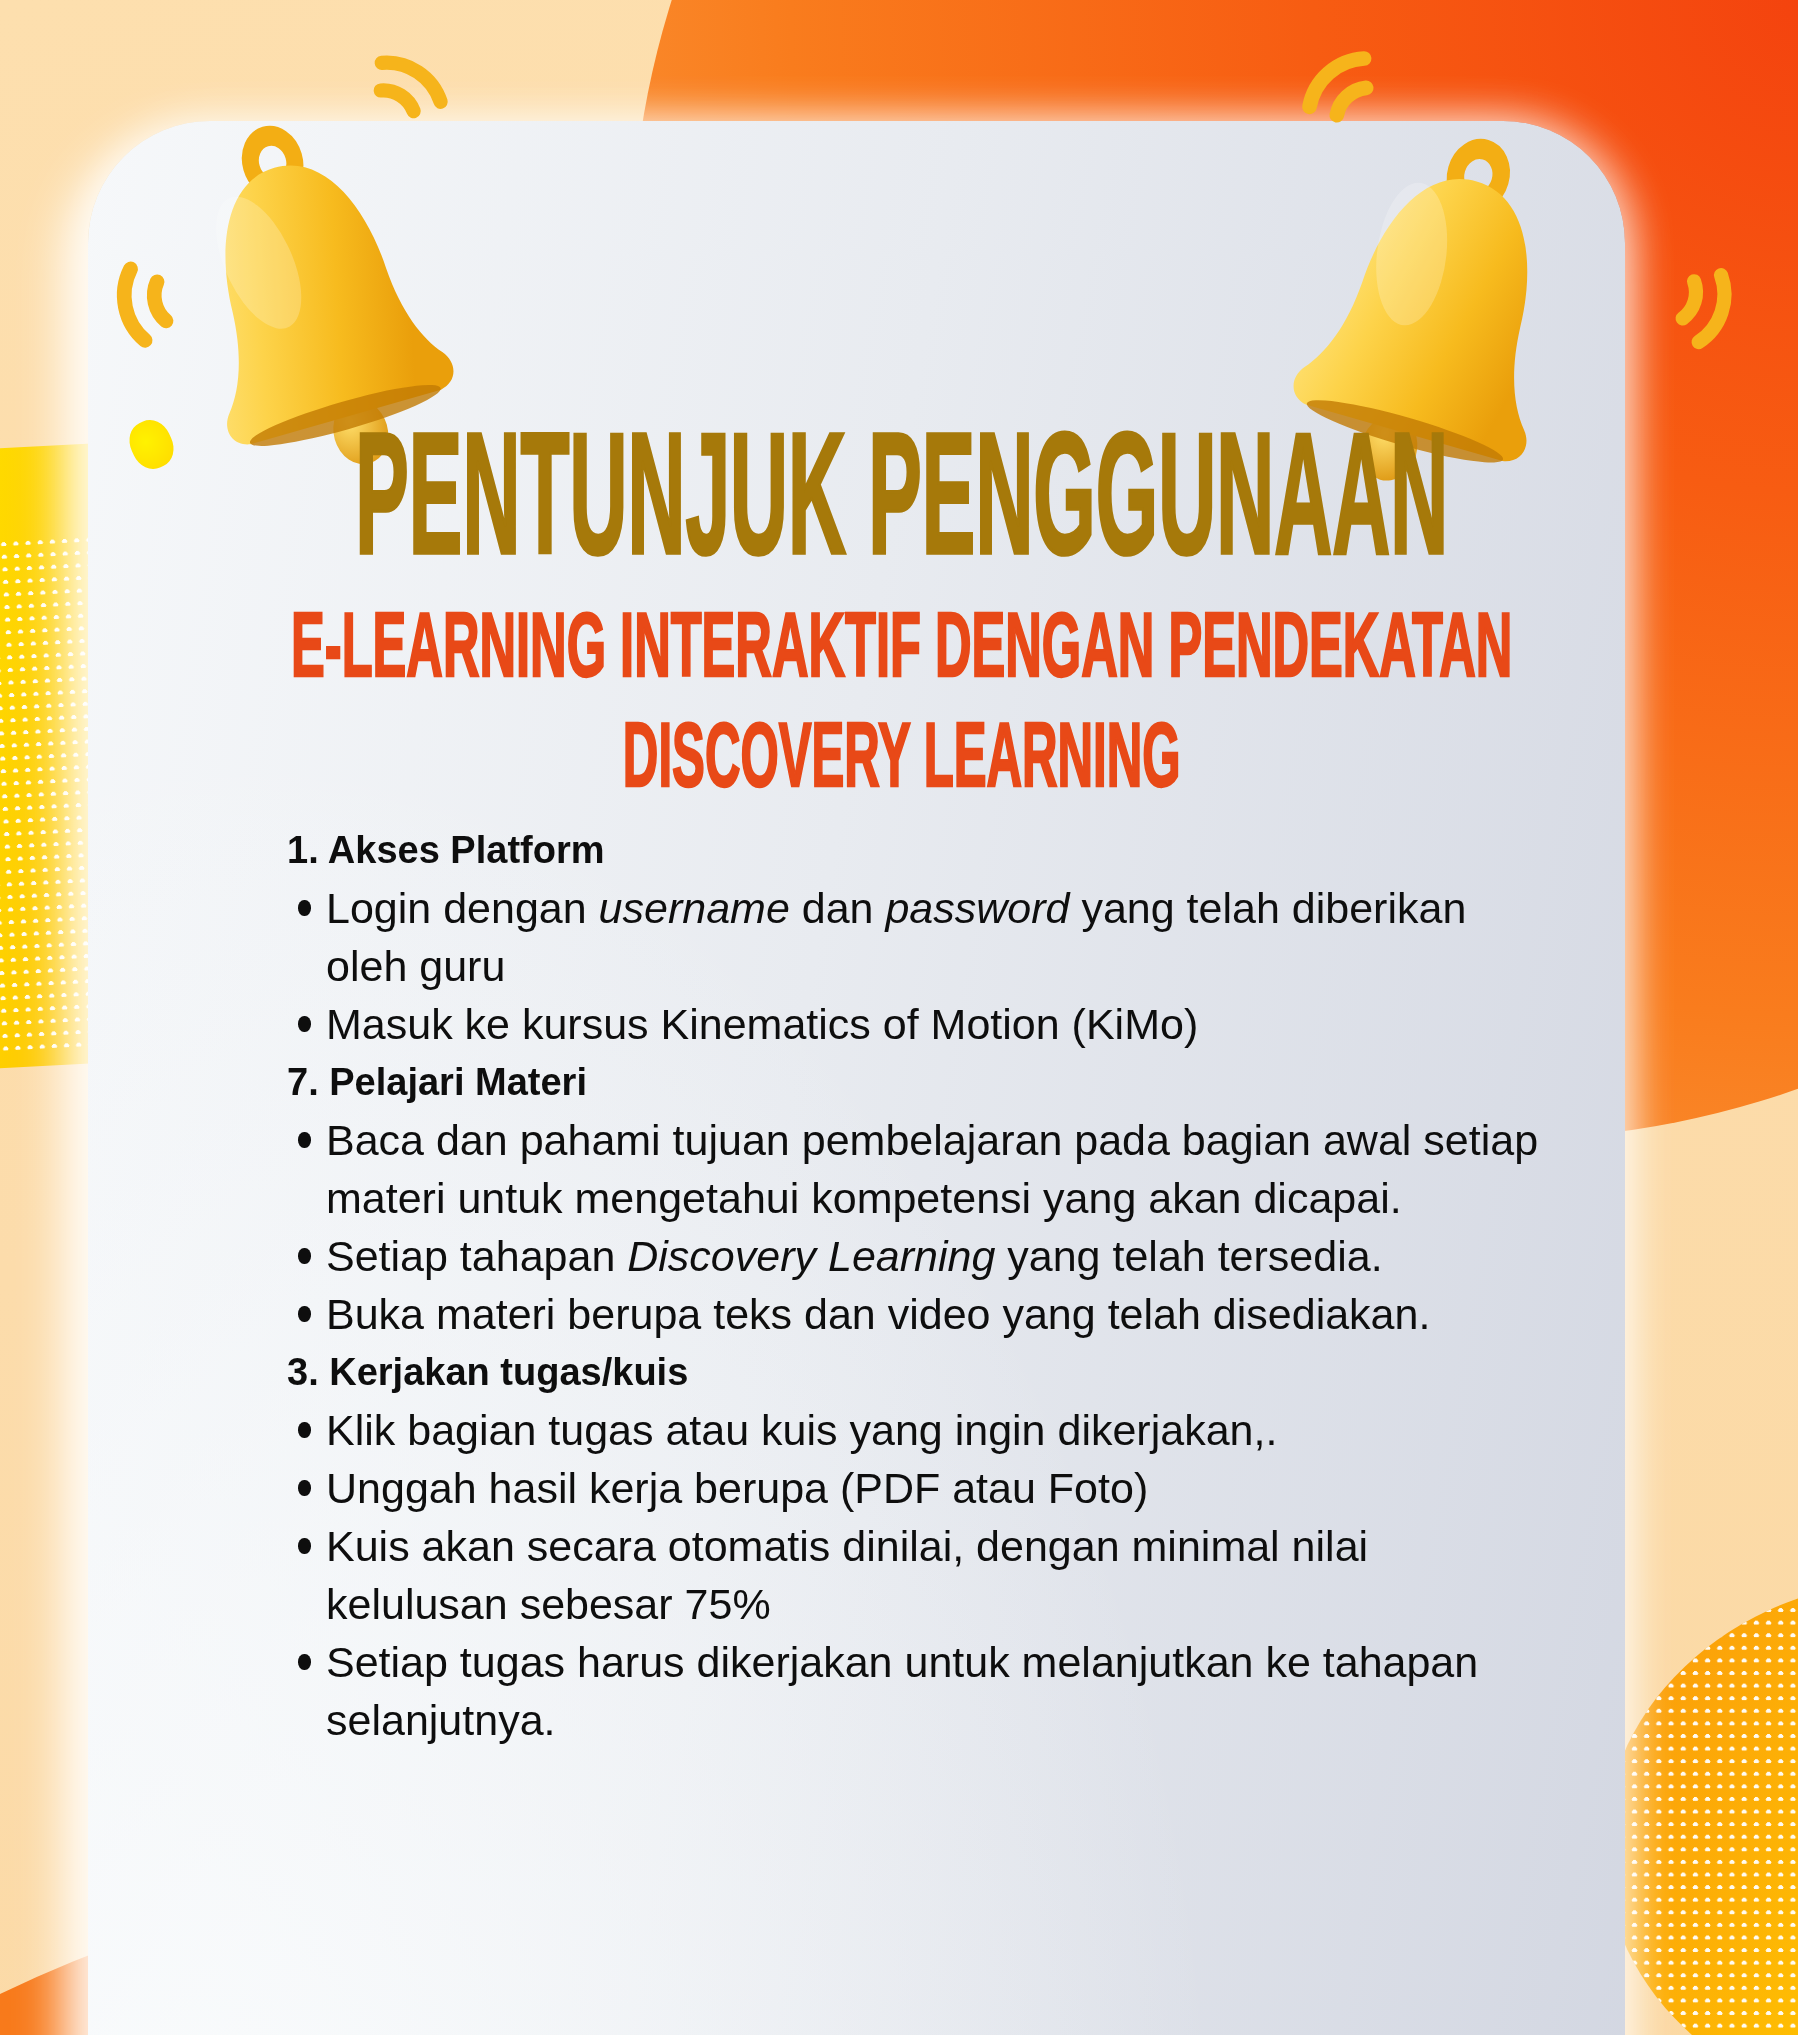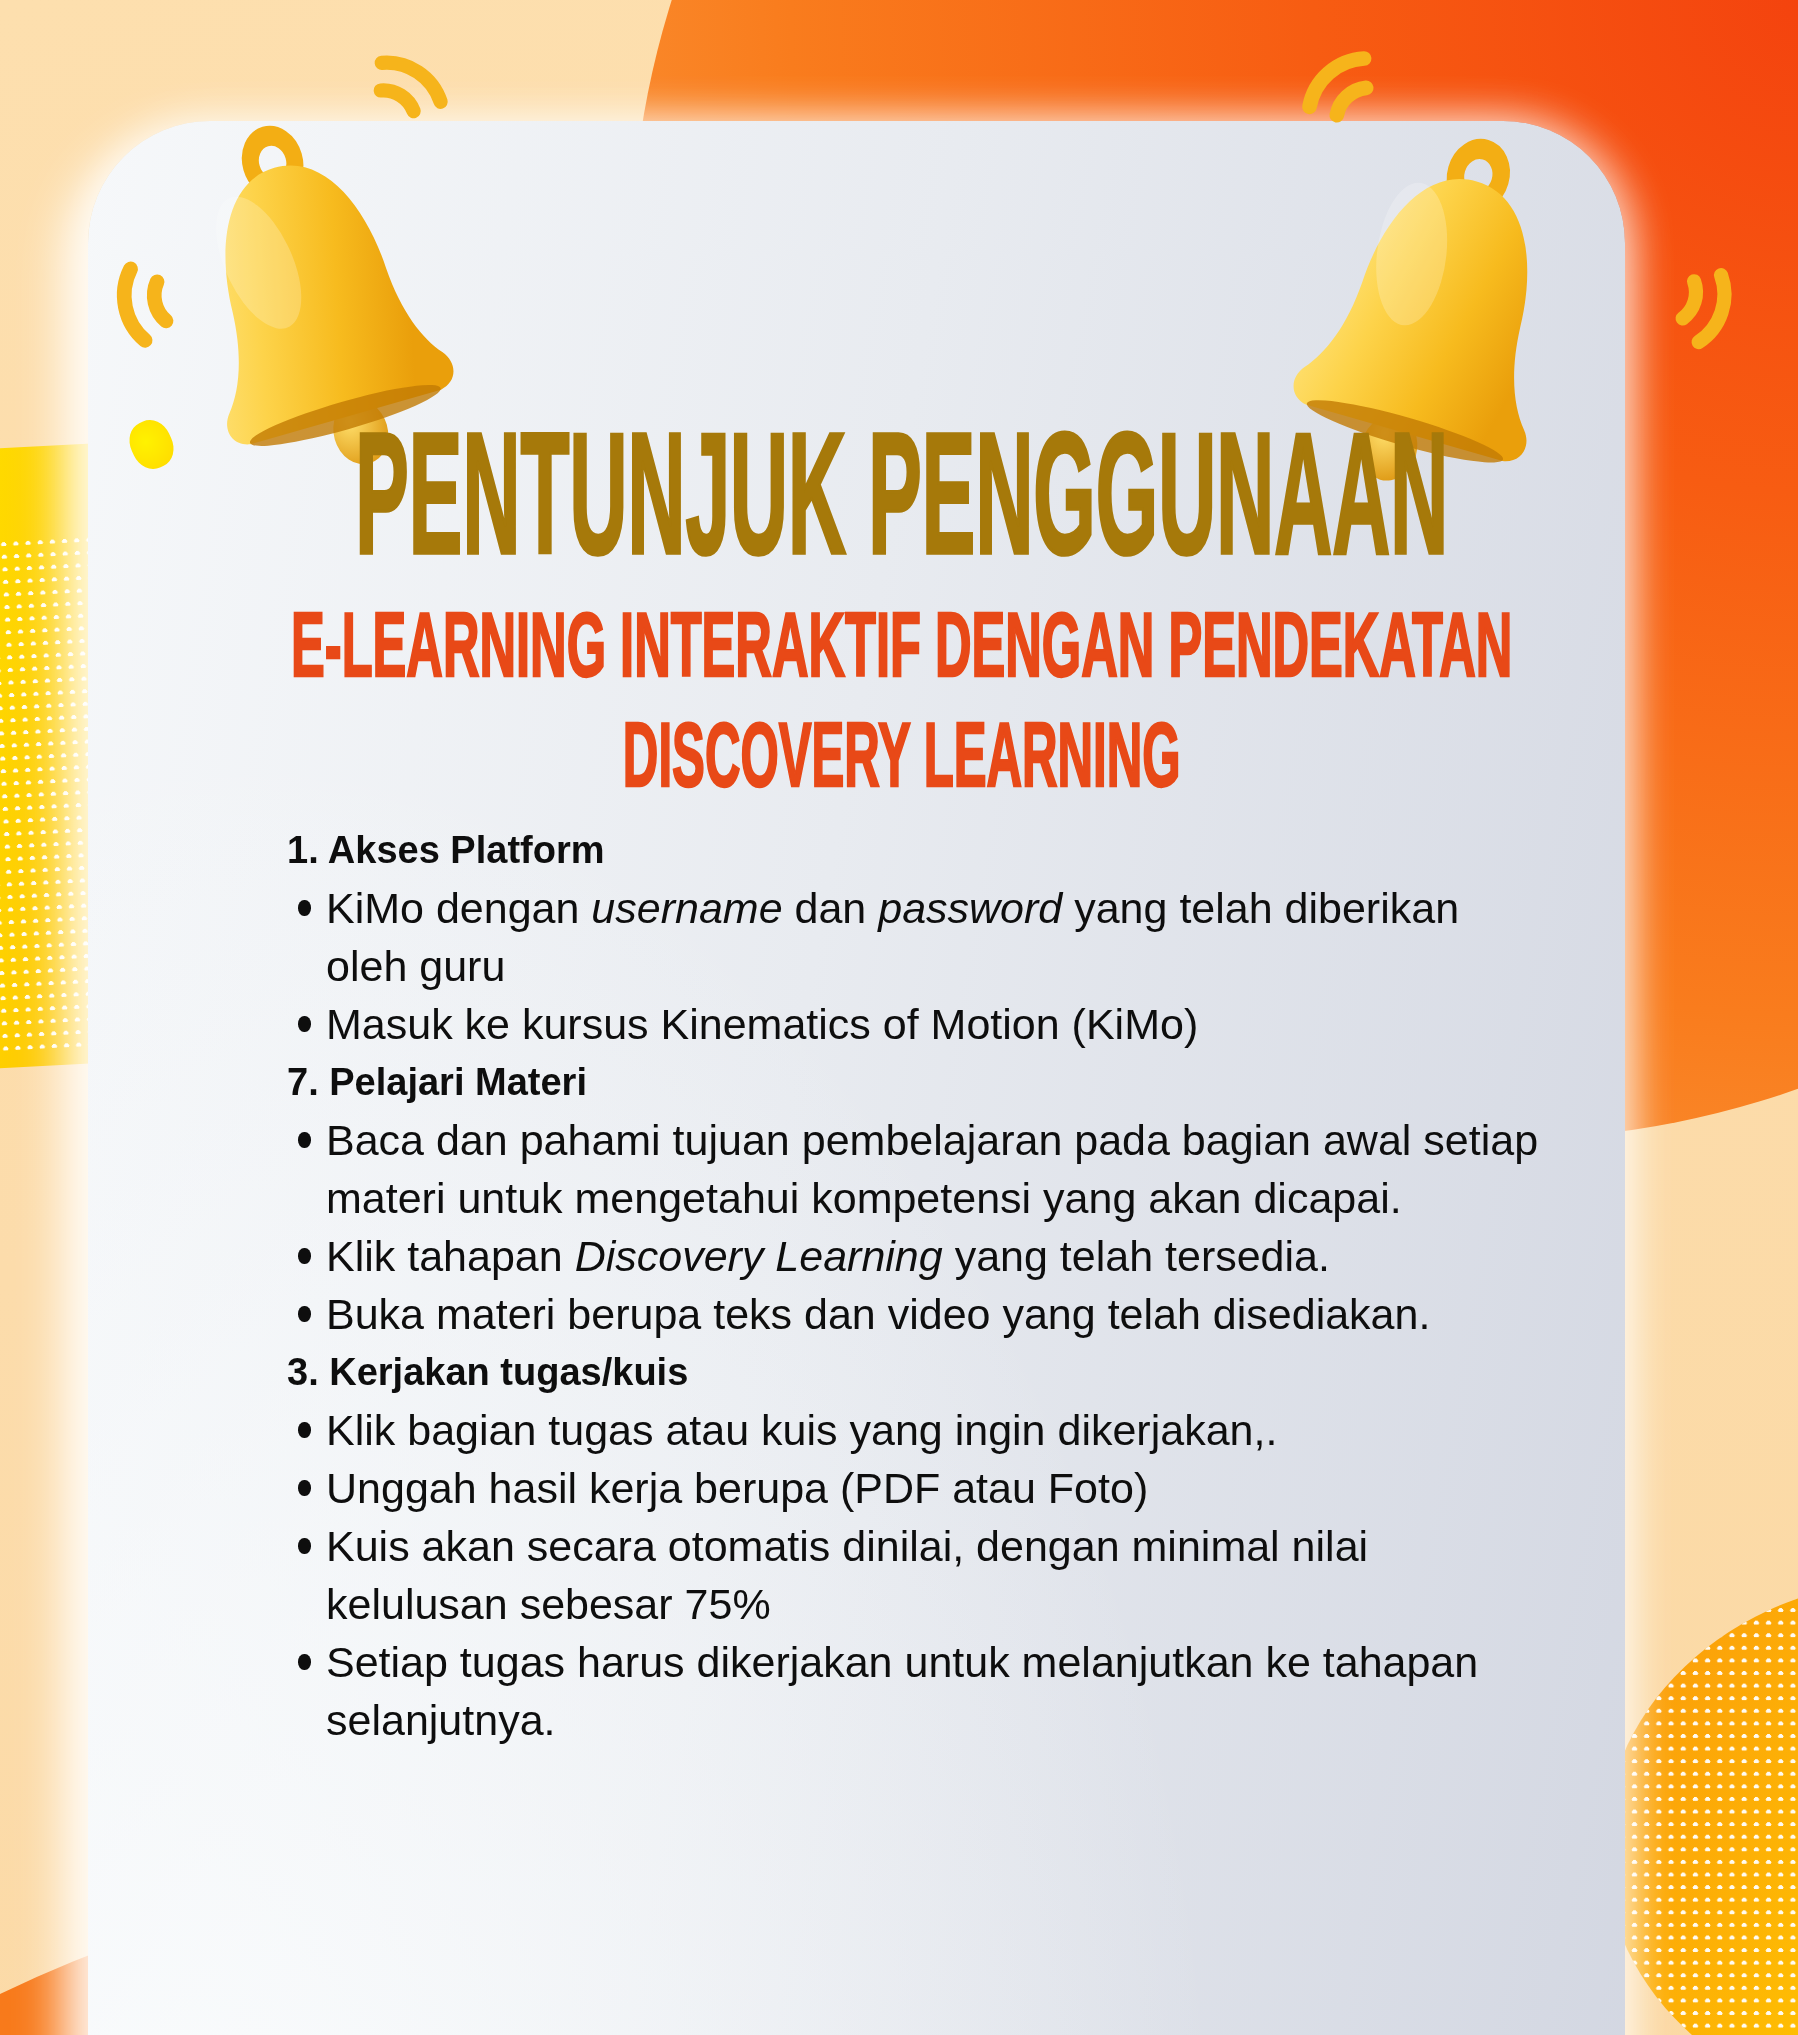--- a/index.html
+++ b/index.html
@@ -152,27 +152,27 @@
     <text class="title-text" x="2215" y="404" text-anchor="middle" font-size="424" textLength="2690" lengthAdjust="spacingAndGlyphs">PENTUNJUK PENGGUNAAN</text>
   </svg>
   <svg class="display-svg subtitle-svg" viewBox="0 0 4419 520" width="1799" height="212">
     <text class="subtitle-text" x="2215" y="210" text-anchor="middle" font-size="222" textLength="3000" lengthAdjust="spacingAndGlyphs">E-LEARNING INTERAKTIF DENGAN PENDEKATAN</text>
     <text class="subtitle-text" x="2215" y="482" text-anchor="middle" font-size="222" textLength="1370" lengthAdjust="spacingAndGlyphs">DISCOVERY LEARNING</text>
   </svg>
 
   <div class="instructions">
       <div class="sec-h">1. Akses Platform</div>
       <ul class="blist">
-        <li><span>KiMo dengan </span><em>username</em><span> dan </span><em>password</em><span> yang telah diberikan oleh guru</span></li>
+        <li><span>Login dengan </span><em>username</em><span> dan </span><em>password</em><span> yang telah diberikan oleh guru</span></li>
         <li><span>Masuk ke kursus Kinematics of Motion (KiMo)</span></li>
       </ul>
       <div class="sec-h">7. Pelajari Materi</div>
       <ul class="blist">
         <li><span>Baca dan pahami tujuan pembelajaran pada bagian awal setiap materi untuk mengetahui kompetensi yang akan dicapai.</span></li>
-        <li><span>Klik tahapan </span><em>Discovery Learning</em><span> yang telah tersedia.</span></li>
+        <li><span>Setiap tahapan </span><em>Discovery Learning</em><span> yang telah tersedia.</span></li>
         <li><span>Buka materi berupa teks dan video yang telah disediakan.</span></li>
       </ul>
       <div class="sec-h">3. Kerjakan tugas/kuis</div>
       <ul class="blist">
         <li><span>Klik bagian tugas atau kuis yang ingin dikerjakan,.</span></li>
         <li><span>Unggah hasil kerja berupa (PDF atau Foto)</span></li>
         <li><span>Kuis akan secara otomatis dinilai, dengan minimal nilai kelulusan sebesar 75%</span></li>
         <li><span>Setiap tugas harus dikerjakan untuk melanjutkan ke tahapan selanjutnya.</span></li>
       </ul>
     </div>

